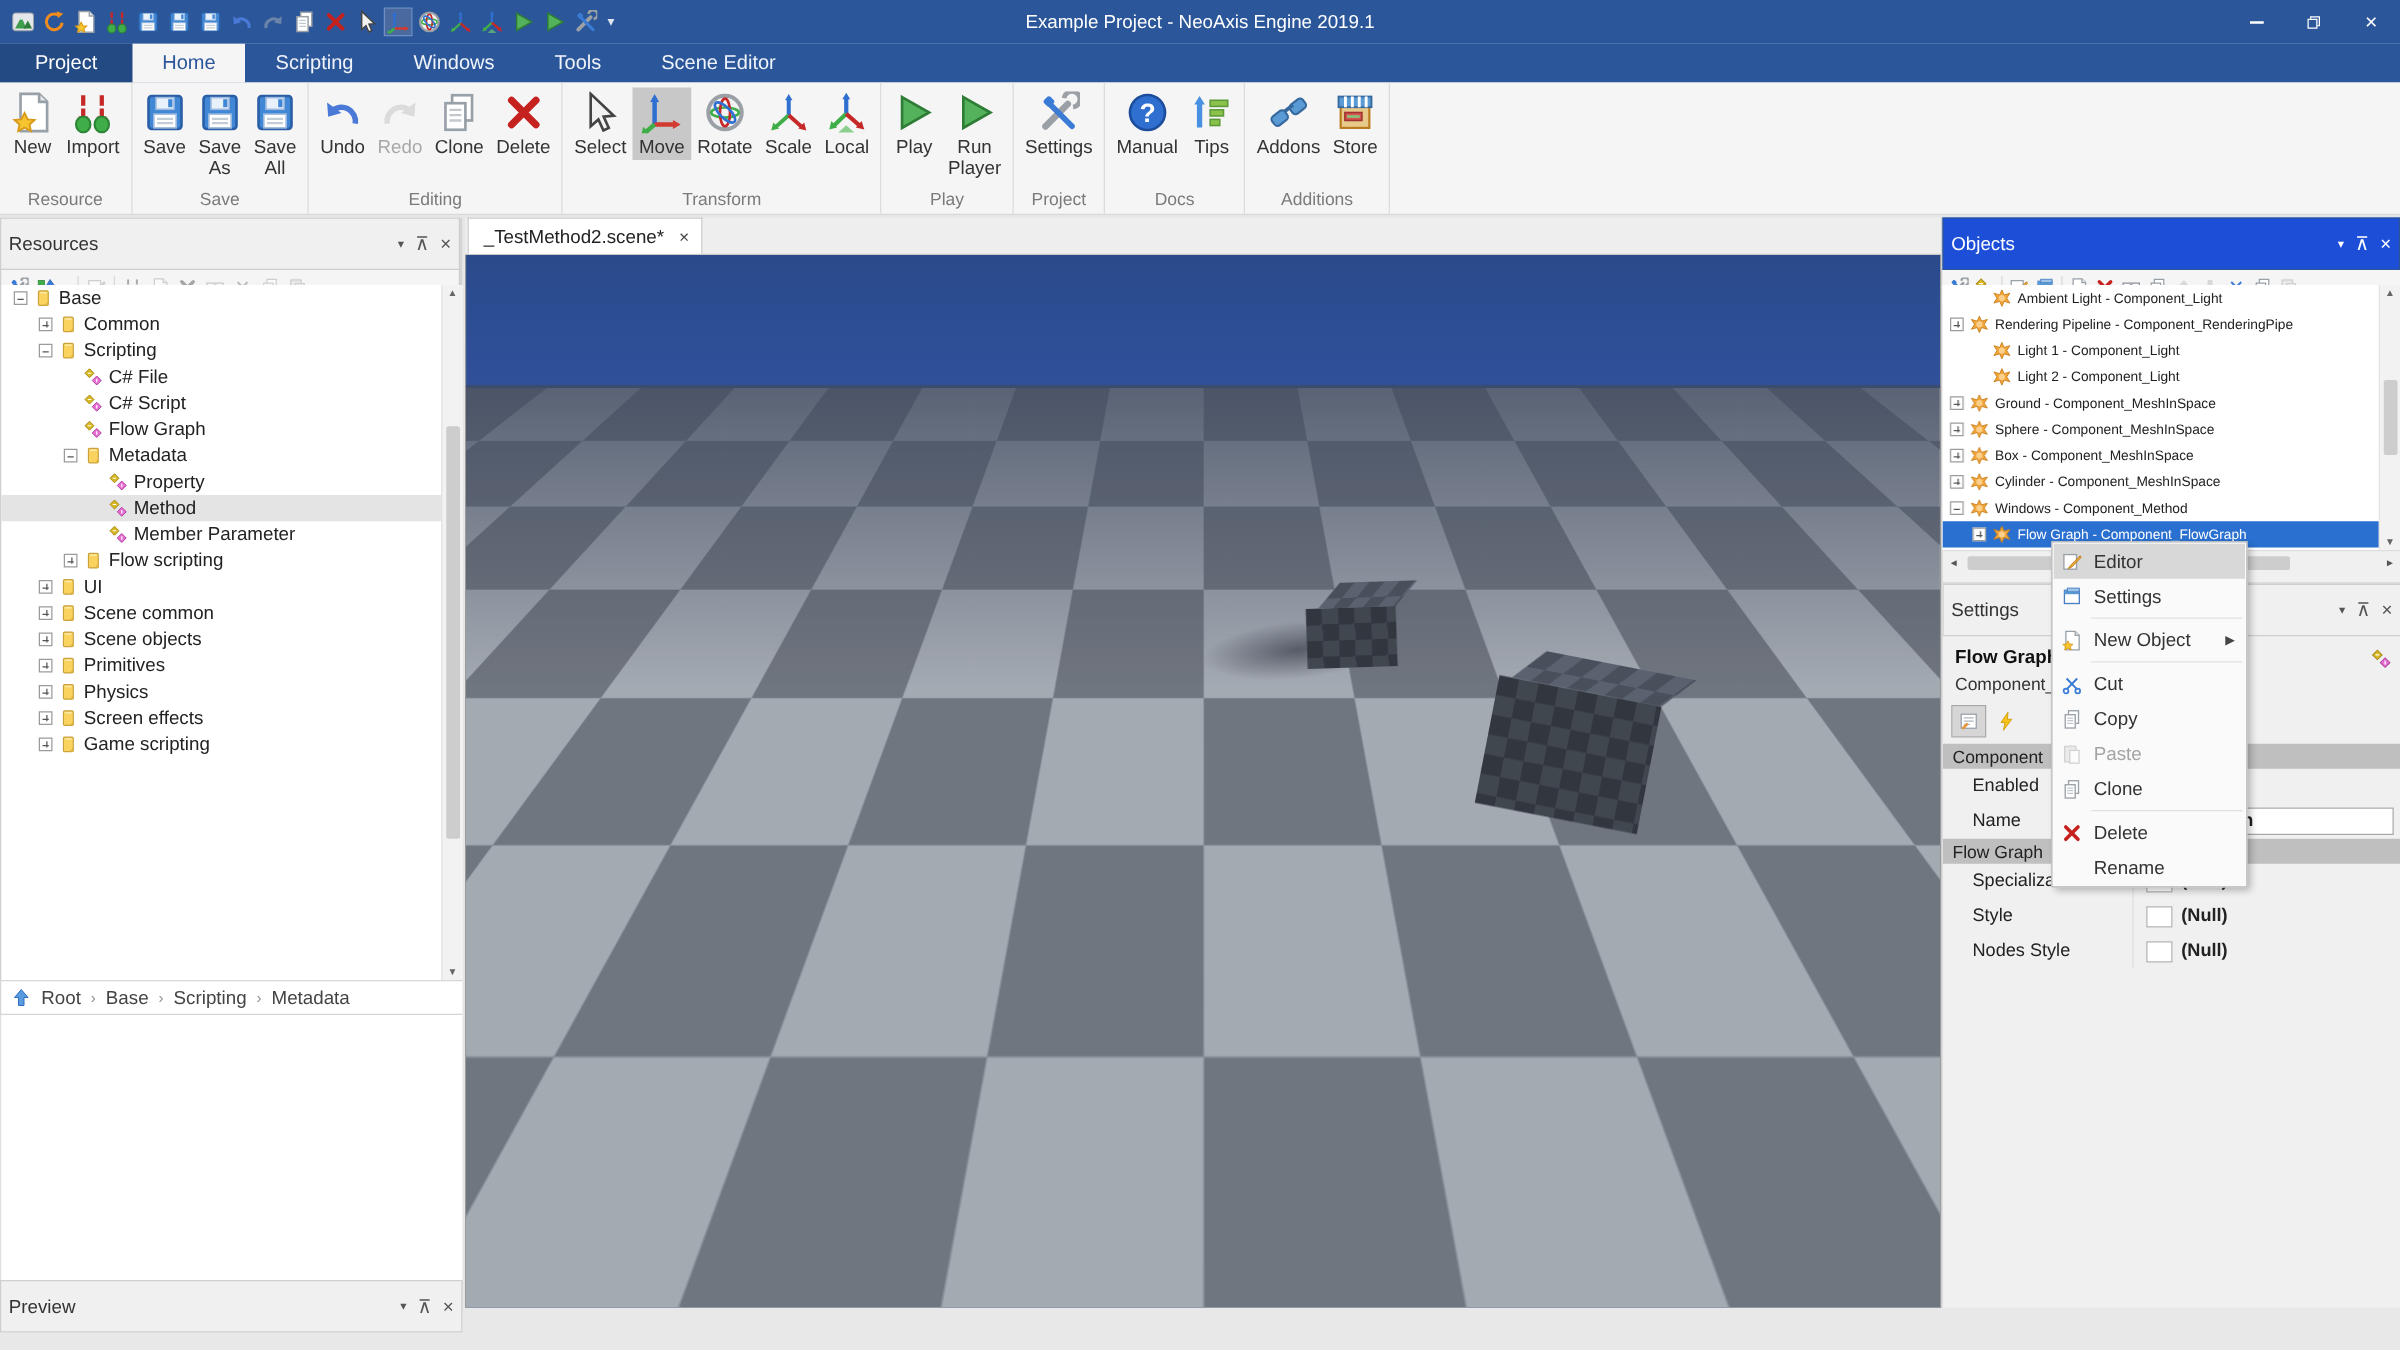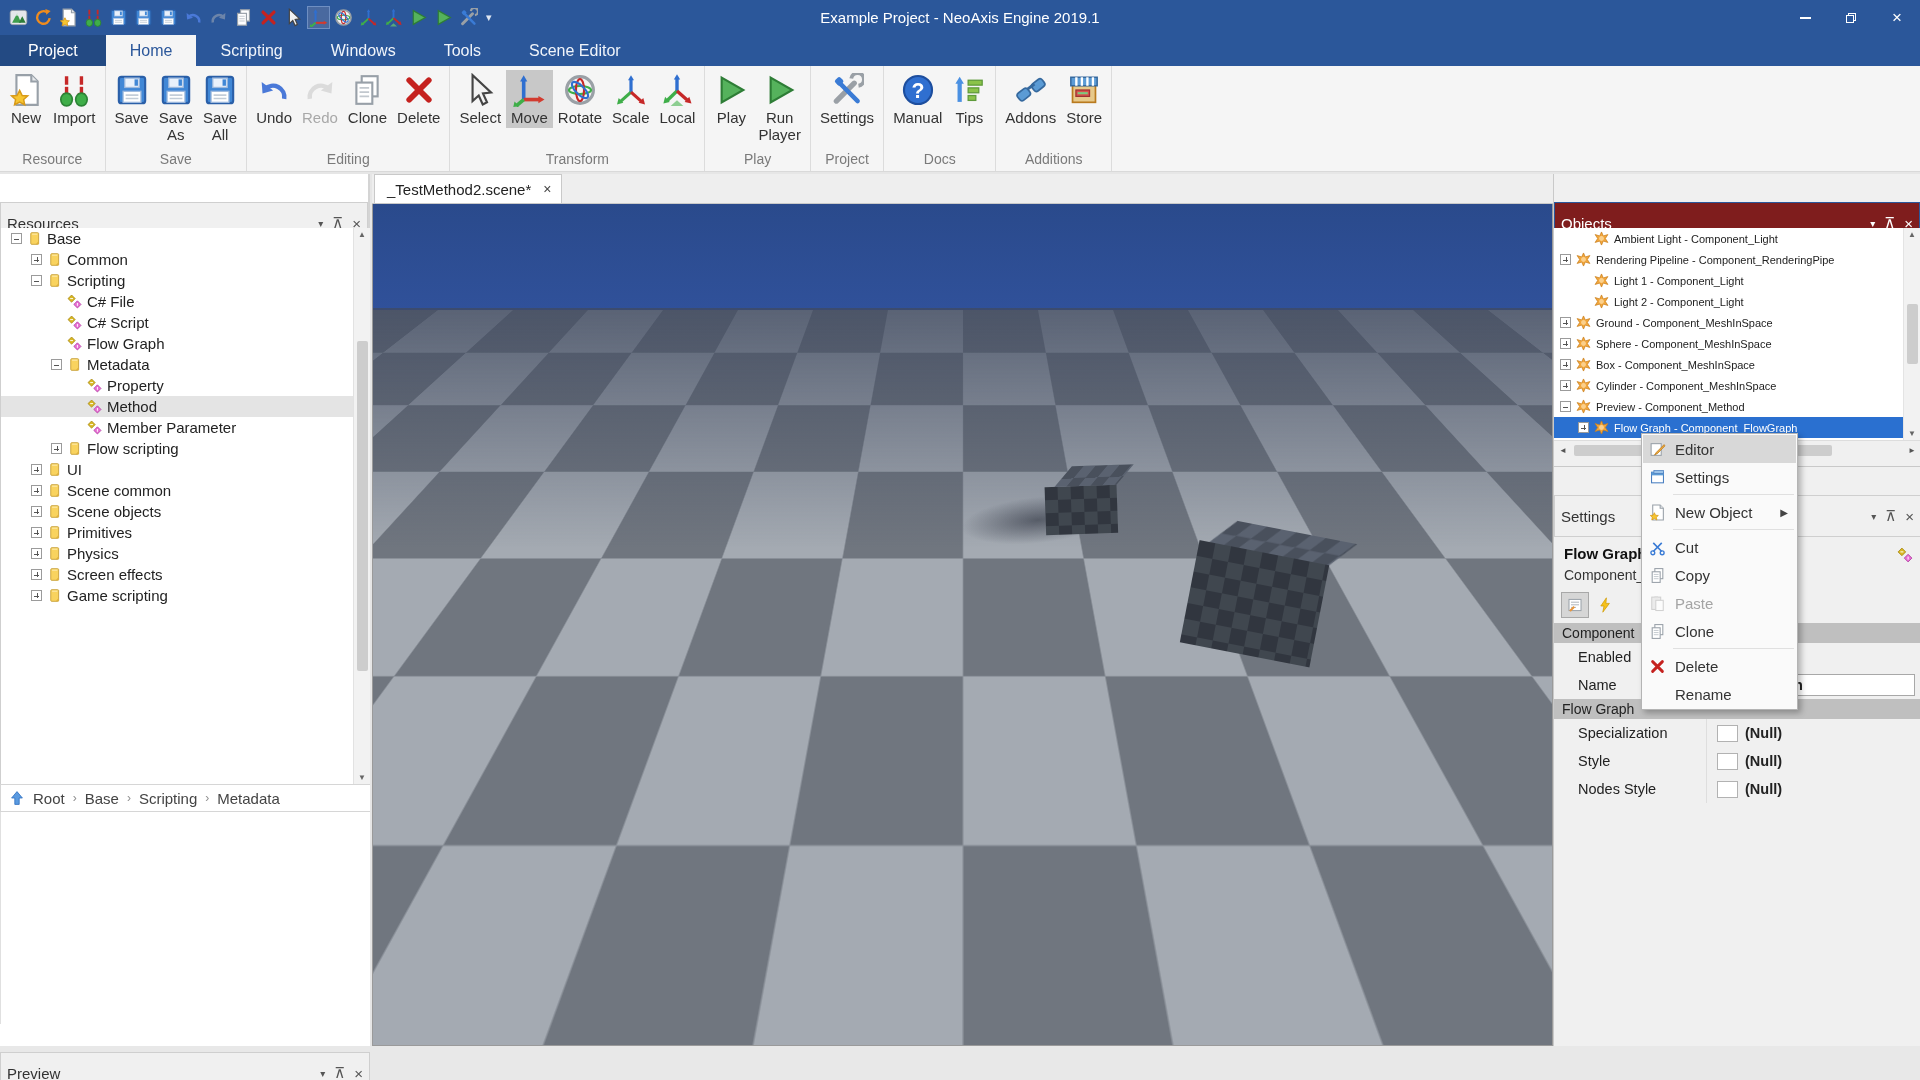--- a/index.html
+++ b/index.html
@@ -39,26 +39,26 @@
   .rlabel { text-align:center; font-size:14px; color:#7a7a7a; padding:3px 8px 4px 8px; }
   .ic { display:block; }
   .i32 { width:34px; height:34px; }
   .i16 { width:16px; height:16px; }
   .i15 { width:15px; height:15px; flex:none; }
   .i20 { width:19px; height:19px; }
   .dis { filter:grayscale(1) opacity(.45); }
 
   
   .content { position:absolute; left:0; top:172px; width:1920px; height:874px; background:#e6e6e6; }
-  .panel-title { height:42px; background:#f0f0f0; border:1px solid #cfcfcf; display:flex; align-items:center; padding:0 6px; color:#333;margin-top:28px; }
+  .panel-title { height:42px; background:#f0f0f0; border:1px solid #cfcfcf; display:flex; align-items:center; padding:0 6px; color:#333; }
   .panel-title .pt-text { flex:1; font-size:15px; }
   .pt-icons { display:flex; align-items:center; gap:9px; color:#555; }
   .pt-icons .pv { font-size:10px; }
   .pt-icons .px { font-size:15px; line-height:1; }
-  .objects-title { background:#7f1d1d; border-color:#2b579a; color:#fff; }
+  .objects-title { background:#1d4ed8; border-color:#2b579a; color:#fff; }
   .objects-title .pt-text { color:#fff; }
   .objects-title .pt-icons { color:#fff; }
 
   
   .left-col { position:absolute; left:0; top:2px; width:370px; bottom:0; background:#fff; border-right:2px solid #d4d4d4; }
   .res-toolbar { height:28px; background:#f5f5f5; border-bottom:1px solid #dcdcdc; border-left:1px solid #cfcfcf; border-right:1px solid #cfcfcf; display:flex; align-items:center; gap:6px; padding:0 6px; }
   .tb-sep { width:1px; height:18px; background:#d8d8d8; }
   .res-tree { position:absolute; left:0; top:54px; width:370px; height:556px; background:#fff; border-left:1px solid #cfcfcf; overflow:hidden; }
   .trow { height:21px; display:flex; align-items:center; gap:5px; padding-left:calc(10px + var(--i) * 20px); }
   .trow .tl { font-size:15px; color:#222; white-space:nowrap; }
@@ -970,21 +970,21 @@
             <svg class="ic i15">
               <use href="#s-comp"></use>
             </svg>
             <span class="tl">Cylinder - Component_MeshInSpace</span>
           </div>
         <div class="orow" style="--i:0">
             <span class="exp minus"></span>
             <svg class="ic i15">
               <use href="#s-comp"></use>
             </svg>
-            <span class="tl">Preview - Component_Method</span>
+            <span class="tl">Windows - Component_Method</span>
           </div>
         <div class="orow selblue" style="--i:1">
             <span class="exp plus" style="background:#fff"></span>
             <svg class="ic i15">
               <use href="#s-comp"></use>
             </svg>
             <span class="tl">Flow Graph - Component_FlowGraph</span>
           </div>
       </div>
       <div class="obj-vscroll">

